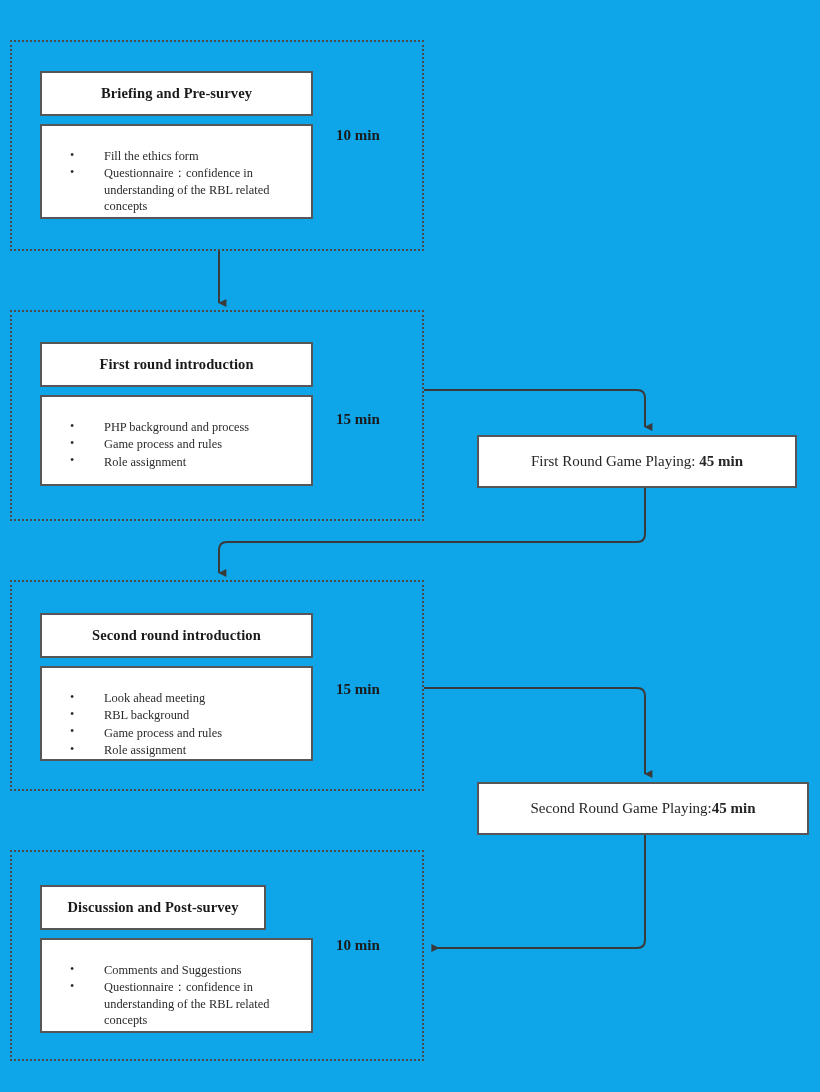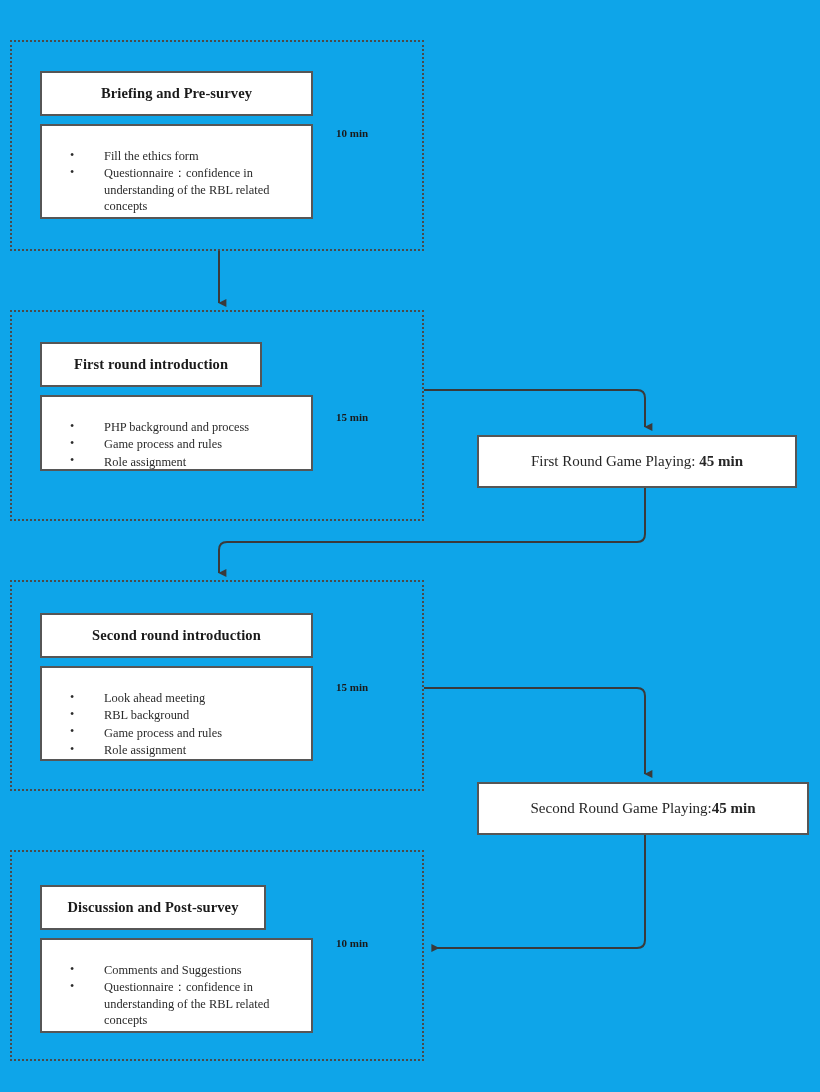--- a/index.html
+++ b/index.html
@@ -80,21 +80,21 @@
     font-size: 15px;
     color: #262626;
     white-space: nowrap;
   }
   .play-label b { font-weight: bold; }
 
   
   .dur {
     position: absolute;
     font-weight: bold;
-    font-size: 11px;
+    font-size: 15px;
     color: #1a1a1a;
     white-space: nowrap;
   }
 
   
   #wires {
     position: absolute;
     left: 0; top: 0;
     width: 820px;
     height: 1092px;
@@ -116,25 +116,25 @@
     <ul class="bullets">
       <li>Fill the ethics form</li>
       <li>Questionnaire：confidence in understanding of the RBL related concepts</li>
     </ul>
   </div>
 
   <div class="dur" style="left:336px; top:127px;">10 min</div>
 
   <div class="stage" style="left:10px; top:310px; width:414px; height:211px;"></div>
 
-  <div class="hdr-box" style="left:40px; top:342px; width:222px; height:45px;">
+  <div class="hdr-box" style="left:40px; top:342px; width:273px; height:45px;">
     <div class="hdr-label">First round introduction</div>
   </div>
 
-  <div class="body-box" style="left:40px; top:395px; width:273px; height:76px;">
+  <div class="body-box" style="left:40px; top:395px; width:273px; height:91px;">
     <ul class="bullets">
       <li>PHP background and process</li>
       <li>Game process and rules</li>
       <li>Role assignment</li>
     </ul>
   </div>
 
   <div class="dur" style="left:336px; top:411px;">15 min</div>
 
   <div class="play-box" style="left:477px; top:435px; width:320px; height:53px;">

